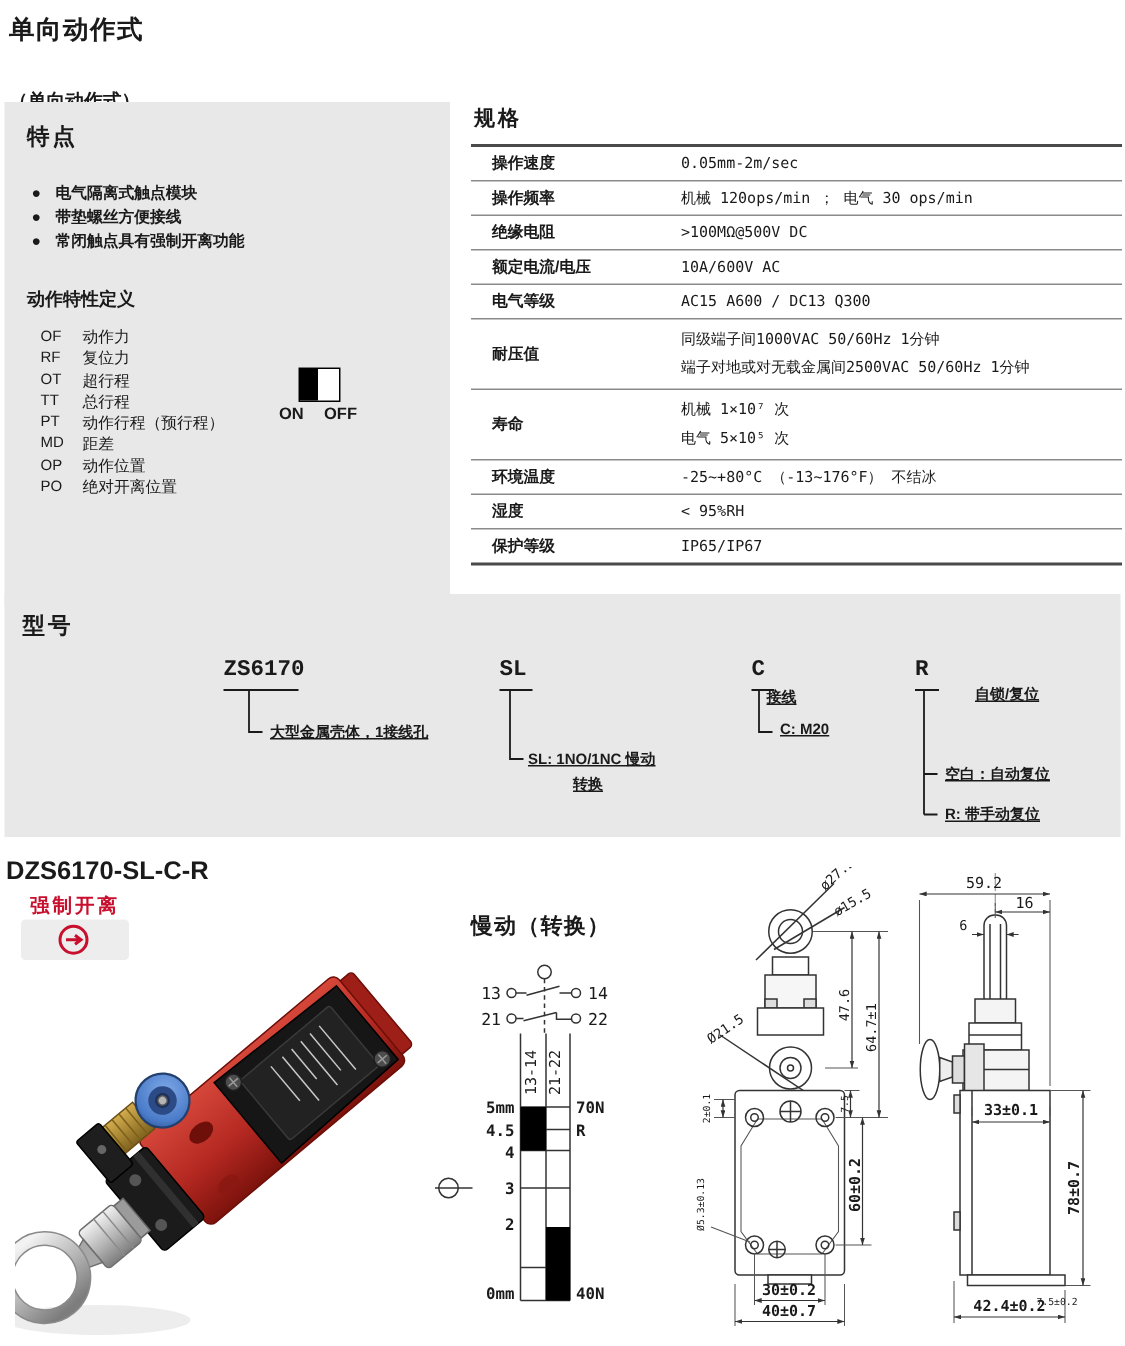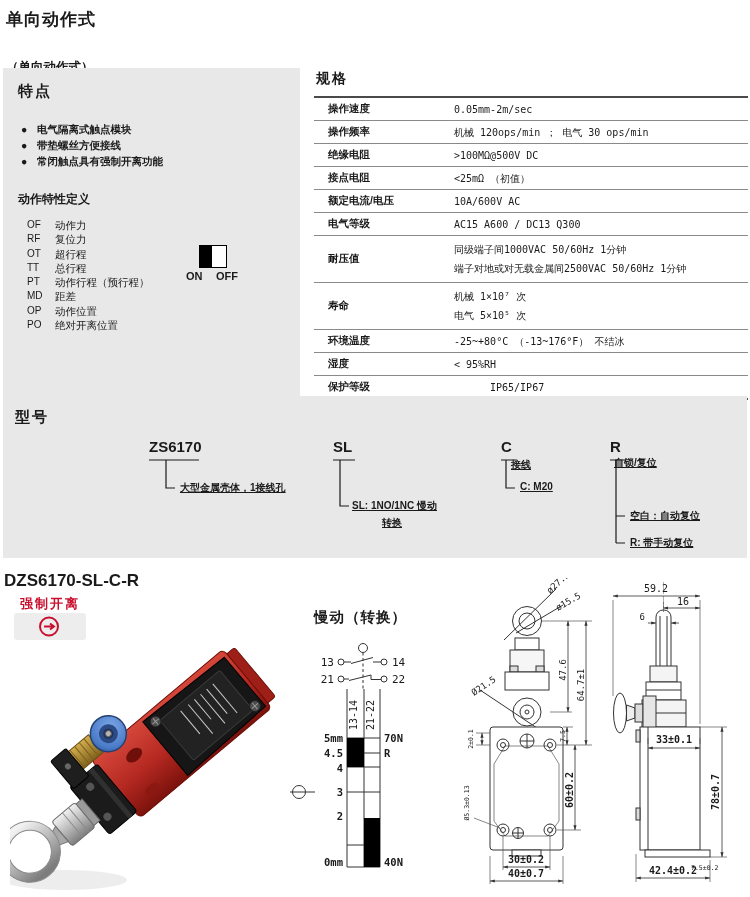--- a/index.html
+++ b/index.html
@@ -22,28 +22,28 @@
   .def-code{width:28px;font-family:Liberation Sans, sans-serif;font-size:10px;}
   .toggle{left:196px;top:177px;width:26px;height:21px;border:1.5px solid #000;background:#fff;}
   .toggle .half{position:absolute;left:0;top:0;width:12px;height:21px;background:#000;}
   .toggle-on{left:183px;top:202px;font-size:11px;font-weight:bold;}
   .toggle-off{left:213px;top:202px;font-size:11px;font-weight:bold;}
   
   #specs{left:314px;top:70px;width:434px;}
   .spec-title{font-size:14px;font-weight:bold;letter-spacing:2px;margin:0 0 8px 2px;}
   .spec-rows{border-top:2px solid #4a4a4a;}
   .spec-row{display:flex;align-items:center;border-bottom:1px solid #8a8a8a;padding:4px 0;}
-  .spec-row.last{border-bottom:2px solid #4a4a4a;gap:36px;}
+  .spec-row.last{border-bottom:2px solid #4a4a4a;}
   .spec-label{width:126px;flex:none;font-size:10.5px;font-weight:bold;padding-left:14px;}
   .spec-value{font-family:"DejaVu Sans Mono",monospace;font-size:10px;line-height:13px;}
   .spec-value div{padding:3px 0;}
   
   #model{left:3px;top:396px;width:744px;height:162px;}
   #model .mtitle{position:absolute;left:12px;top:12px;font-size:15px;font-weight:bold;letter-spacing:2px;}
-  .mcode{position:absolute;top:42px;font-size:15px;font-weight:bold;font-family:Liberation Sans, sans-serif;}
+  .mcode{position:absolute;top:42px;font-size:15px;font-weight:bold;font-family:Liberation Mono, monospace;}
   .mdesc{position:absolute;font-size:10px;font-weight:bold;text-decoration:underline;}
   
   .prod-heading{left:4px;top:571px;font-size:17px;font-weight:bold;}
   .forced-label{left:20px;top:595px;font-size:13px;font-weight:bold;color:#c8102e;letter-spacing:2px;}
   .forced-icon{left:14px;top:613px;width:72px;height:27px;background:#ededed;border-radius:3px;}
   .diag-title{left:314px;top:608px;font-size:14.5px;font-weight:bold;letter-spacing:1px;}
   svg text{font-family:"DejaVu Sans Mono",monospace;fill:#1a1a1a;}
   .ln{stroke:#333;stroke-width:1;fill:none;}
   .thin{stroke:#555;stroke-width:0.7;fill:none;}
   .dim{stroke:#333;stroke-width:0.8;fill:none;}
@@ -110,24 +110,20 @@
         <div class="spec-label">操作速度</div>
         <div class="spec-value">0.05mm-2m/sec</div>
       </div>
     <div class="spec-row">
         <div class="spec-label">操作频率</div>
         <div class="spec-value">机械 120ops/min ； 电气  30 ops/min</div>
       </div>
     <div class="spec-row">
         <div class="spec-label">绝缘电阻</div>
         <div class="spec-value">&gt;100MΩ@500V DC</div>
-      </div>
-    <div class="spec-row">
-        <div class="spec-label">接点电阻</div>
-        <div class="spec-value">&lt;25mΩ （初值）</div>
       </div>
     <div class="spec-row">
         <div class="spec-label">额定电流/电压</div>
         <div class="spec-value">10A/600V AC</div>
       </div>
     <div class="spec-row">
         <div class="spec-label">电气等级</div>
         <div class="spec-value">AC15 A600 / DC13 Q300</div>
       </div>
     <div class="spec-row">
@@ -171,21 +167,21 @@
   </svg>
   <div class="mcode" style="left:146px">ZS6170</div>
   <div class="mcode" style="left:330px">SL</div>
   <div class="mcode" style="left:498px">C</div>
   <div class="mcode" style="left:607px">R</div>
   <div class="mdesc" style="left:177px;top:85px">大型金属壳体，1接线孔</div>
   <div class="mdesc" style="left:349px;top:103px">SL: 1NO/1NC 慢动</div>
   <div class="mdesc" style="left:379px;top:120px">转换</div>
   <div class="mdesc" style="left:508px;top:62px">接线</div>
   <div class="mdesc" style="left:517px;top:85px">C: M20</div>
-  <div class="mdesc" style="left:611px;top:60px">自锁/复位</div>
+  <div class="mdesc" style="left:647px;top:60px">自锁/复位</div>
   <div class="mdesc" style="left:627px;top:113px">空白：自动复位</div>
   <div class="mdesc" style="left:627px;top:140px">R: 带手动复位</div>
 </div>
 
 <div class="abs prod-heading">DZS6170-SL-C-R</div>
 <div class="abs forced-label">强制开离</div>
 <div class="abs forced-icon">
   <svg width="72" height="27">
     <circle cx="35" cy="13.5" r="9" fill="none" stroke="#c8102e" stroke-width="2"></circle>
     <path d="M30,13.5 H39 M36,10.5 L40,13.5 L36,16.5" fill="none" stroke="#c8102e" stroke-width="2"></path>

